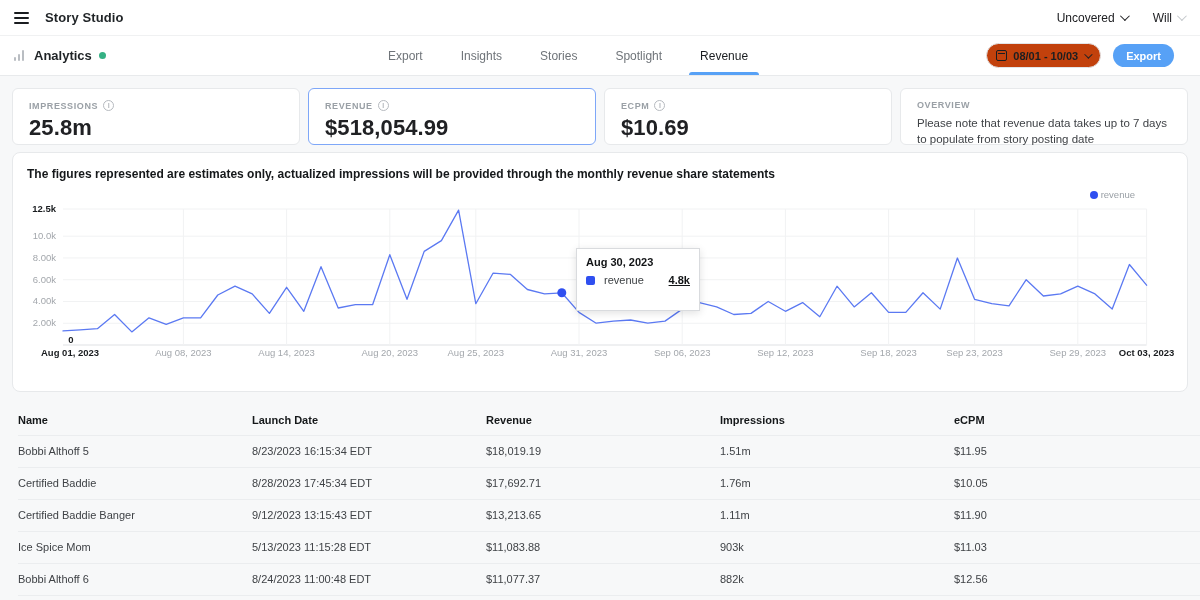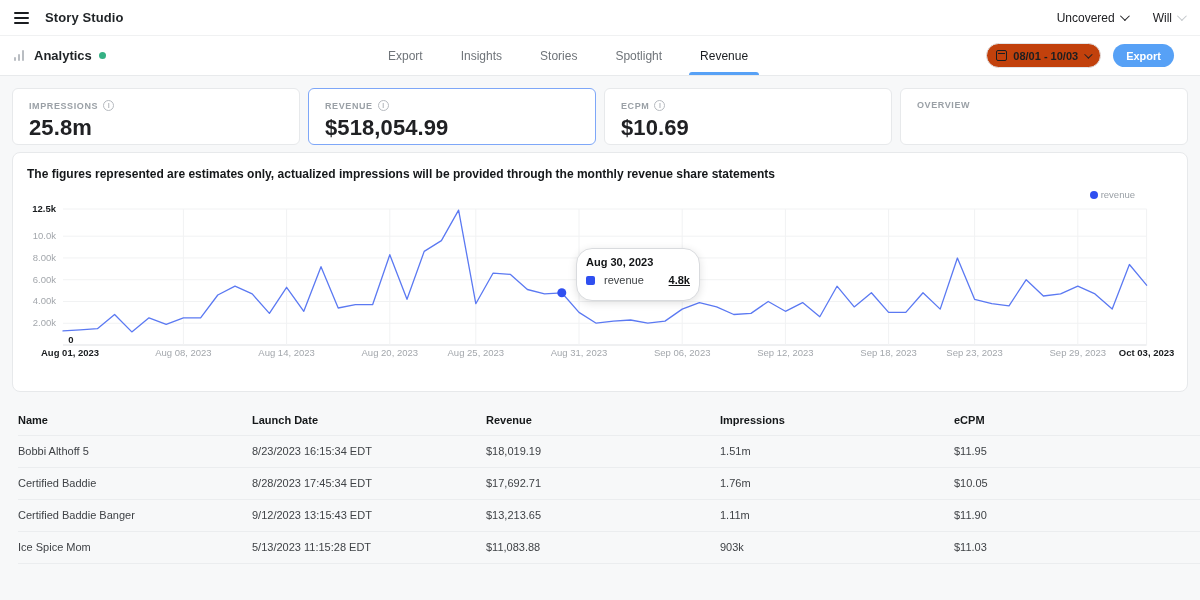--- a/index.html
+++ b/index.html
@@ -59,22 +59,22 @@
   
   .chart-card { position:relative; margin:7px 12px 0 12px; height:240px; background:#fff;
     border:1px solid #e7e9eb; border-radius:8px; overflow:hidden; }
   .disclaimer { position:absolute; left:14px; top:14px; font-size:12px; font-weight:bold; color:#15181a; }
   .legend { position:absolute; top:36px; right:52px; display:flex; align-items:center; gap:3px; }
   .legend-dot { width:8px; height:8px; border-radius:50%; background:var(--vivid); }
   .legend-label { font-size:9.5px; color:#9aa0a6; }
   svg text { font-family:"Liberation Sans", sans-serif; font-size:9.5px; fill:#a3a7ac; }
   svg text.btick { font-weight:bold; fill:#191c1f; }
   .chart-tooltip { position:absolute; left:563px; top:95px; width:124px; background:#fff;
-    border:1px solid #d9dbde; border-radius:16px; box-shadow:0 2px 8px rgba(0,0,0,.12);
-    padding:7px 9px 14px 9px; z-index:2; }
+    border:1px solid #d9dbde; border-radius:0; box-shadow:0 2px 8px rgba(0,0,0,.12);
+    padding:7px 9px 24px 9px; z-index:2; }
   .tt-date { font-size:11px; font-weight:bold; color:#121416; }
   .tt-row { display:flex; align-items:center; margin-top:6px; }
   .tt-swatch { width:9px; height:9px; border-radius:2px; background:var(--vivid); }
   .tt-name { font-size:11px; color:#3c4043; margin-left:9px; }
   .tt-value { font-size:11px; font-weight:bold; color:#121416; margin-left:auto;text-decoration:underline; }
 
   
   .table-wrap { margin-top:13px; padding-left:18px; }
   table { width:100%; border-collapse:collapse; table-layout:fixed; }
   th { text-align:left; font-size:11px; font-weight:bold; color:#15181a; height:30px;
@@ -149,20 +149,21 @@
     <div class="stat-label">
       <span>ECPM</span>
       <span class="info-icon">i</span>
     </div>
     <div class="stat-value">$10.69</div>
   </div>
   <div class="stat-card overview">
     <div class="stat-label">
       <span>OVERVIEW</span>
     </div>
+    <div class="overview-text">Please note that revenue data takes up to 7 days to populate from story posting date</div>
   </div>
 </div>
 
 <div class="chart-card">
   <div class="disclaimer">The figures represented are estimates only, actualized impressions will be provided through the monthly revenue share statements</div>
   <div class="legend">
     <span class="legend-dot"></span>
     <span class="legend-label">revenue</span>
   </div>
   <svg id="chart-svg" width="1174" height="238">
@@ -256,15 +257,22 @@
           <td>1.11m</td>
           <td>$11.90</td>
         </tr>
         <tr>
           <td>Ice Spice Mom</td>
           <td>5/13/2023 11:15:28 EDT</td>
           <td>$11,083.88</td>
           <td>903k</td>
           <td>$11.03</td>
         </tr>
+        <tr>
+          <td>Bobbi Althoff 6</td>
+          <td>8/24/2023 11:00:48 EDT</td>
+          <td>$11,077.37</td>
+          <td>882k</td>
+          <td>$12.56</td>
+        </tr>
       </tbody>
   </table>
 </div>
 
 </body></html>

